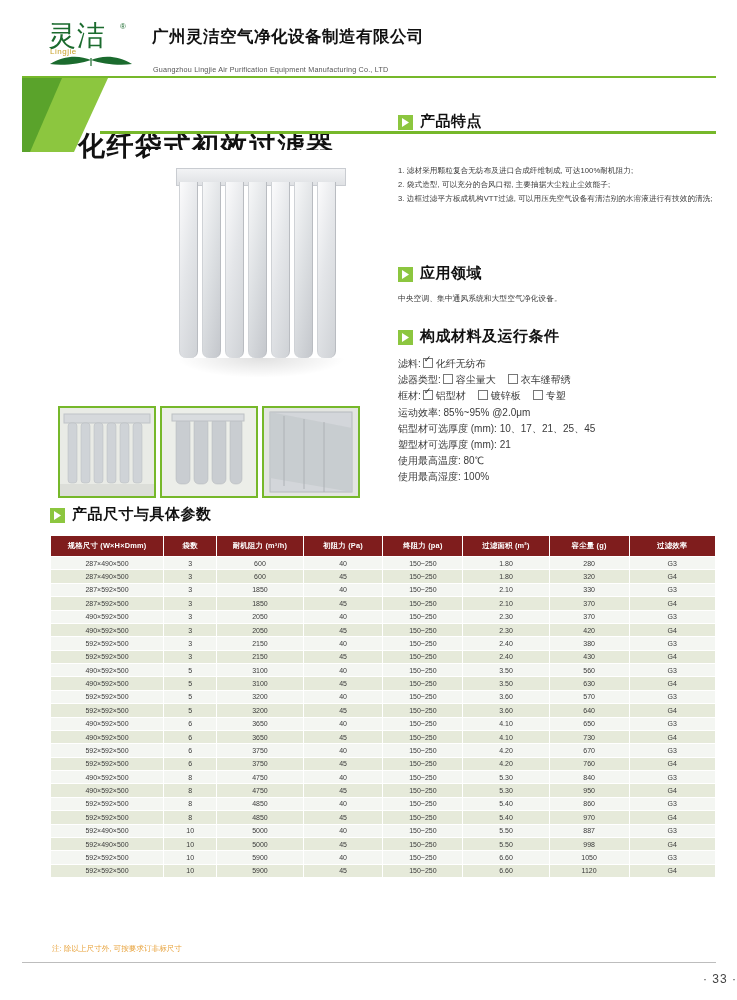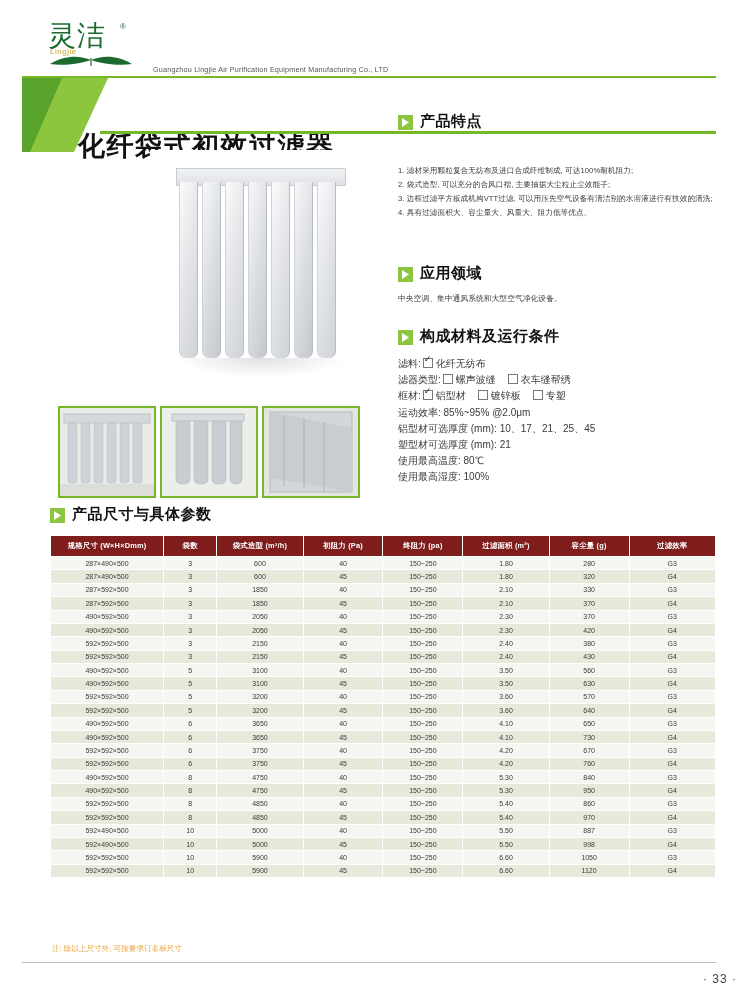--- a/index.html
+++ b/index.html
@@ -292,20 +292,21 @@
     <div class="logo-block">
       <div class="logo-mark">灵洁</div>
       <div class="logo-reg">®</div>
       <svg class="logo-leaf" viewBox="0 0 90 14">
         <path d="M4 11 C18 2, 34 2, 45 7 C34 11, 16 13, 4 11 Z" fill="#1b6b2e"></path>
         <path d="M86 11 C72 2, 56 2, 45 7 C56 11, 74 13, 86 11 Z" fill="#1b6b2e"></path>
         <path d="M45 5 L45 13" stroke="#1b6b2e" stroke-width="1.2"></path>
       </svg>
       <div class="logo-pinyin">Lingjie</div>
     </div>
+    <div class="company-cn">广州灵洁空气净化设备制造有限公司</div>
     <div class="company-en">Guangzhou Lingjie Air Purification Equipment Manufacturing Co., LTD</div>
   </div>
 
   <svg class="wedge" viewBox="0 0 86 74">
     <path d="M0 0 L86 0 L52 74 L0 74 Z" fill="#8cc63f"></path>
     <path d="M0 0 L40 0 L8 74 L0 74 Z" fill="#5aa32b"></path>
   </svg>
 
   <div class="main-title">化纤袋式初效过滤器</div>
   <div class="title-rule"></div>
@@ -365,42 +366,41 @@
     <svg class="sec-arrow" viewBox="0 0 15 15">
       <rect width="15" height="15" fill="#8cc63f"></rect>
       <path d="M4 3 L11 7.5 L4 12 Z" fill="#ffffff"></path>
     </svg>
     <div class="sec-title">产品特点</div>
   </div>
   <div class="feat-list">
     <div class="feat-item">1. 滤材采用颗粒复合无纺布及进口合成纤维制成, 可达100%耐机阻力;</div>
     <div class="feat-item">2. 袋式造型, 可以充分的合风口褶, 主要抽据大尘粒止尘效能子;</div>
     <div class="feat-item">3. 边框过滤平方板成机构VTT过滤, 可以用压先空气设备有清洁别的水溶液进行有技效的清洗;</div>
-    <div class="feat-item">4. 具有过滤面积大、容尘量大、风量大、阻力低等优点。</div>
   </div>
 
   <div class="sec" style="left:398px; top:264px;">
     <svg class="sec-arrow" viewBox="0 0 15 15">
       <rect width="15" height="15" fill="#8cc63f"></rect>
       <path d="M4 3 L11 7.5 L4 12 Z" fill="#ffffff"></path>
     </svg>
     <div class="sec-title">应用领域</div>
   </div>
   <div class="app-text">中央空调、集中通风系统和大型空气净化设备。</div>
 
   <div class="sec" style="left:398px; top:327px;">
     <svg class="sec-arrow" viewBox="0 0 15 15">
       <rect width="15" height="15" fill="#8cc63f"></rect>
       <path d="M4 3 L11 7.5 L4 12 Z" fill="#ffffff"></path>
     </svg>
     <div class="sec-title">构成材料及运行条件</div>
   </div>
   <div class="mat-list" id="material-list">
       <div class="mat-row"><span>滤料:</span><span class="chk on"></span><span>化纤无纺布　</span></div>
-      <div class="mat-row"><span>滤器类型:</span><span class="chk"></span><span>螺声波缝　</span><span class="chk"></span><span>衣车缝帮绣　</span></div>
+      <div class="mat-row"><span>滤器类型:</span><span class="chk"></span><span>容尘量大　</span><span class="chk"></span><span>衣车缝帮绣　</span></div>
       <div class="mat-row"><span>框材:</span><span class="chk on"></span><span>铝型材　</span><span class="chk"></span><span>镀锌板　</span><span class="chk"></span><span>专塑　</span></div>
       <div class="mat-row"><span>运动效率: 85%~95% @2.0μm</span></div>
       <div class="mat-row"><span>铝型材可选厚度 (mm): 10、17、21、25、45</span></div>
       <div class="mat-row"><span>塑型材可选厚度 (mm): 21</span></div>
       <div class="mat-row"><span>使用最高温度: 80℃</span></div>
       <div class="mat-row"><span>使用最高湿度: 100%</span></div>
     </div>
 
   <div class="sec" style="left:50px; top:505px;">
     <svg class="sec-arrow" viewBox="0 0 15 15">
@@ -409,21 +409,21 @@
     </svg>
     <div class="sec-title">产品尺寸与具体参数</div>
   </div>
 
   <div class="table-wrap">
     <table class="spec">
       <thead>
         <tr>
           <th style="width:17%">规格尺寸 (W×H×Dmm)</th>
           <th style="width:8%">袋数</th>
-          <th style="width:13%">袋式造型 (m³/h)</th>
+          <th style="width:13%">耐机阻力 (m³/h)</th>
           <th style="width:12%">初阻力 (Pa)</th>
           <th style="width:12%">终阻力 (pa)</th>
           <th style="width:13%">过滤面积 (m²)</th>
           <th style="width:12%">容尘量 (g)</th>
           <th style="width:13%">过滤效率</th>
         </tr>
       </thead>
       <tbody id="spec-table-body">
           <tr class="odd">
             <td>287×490×500</td>

